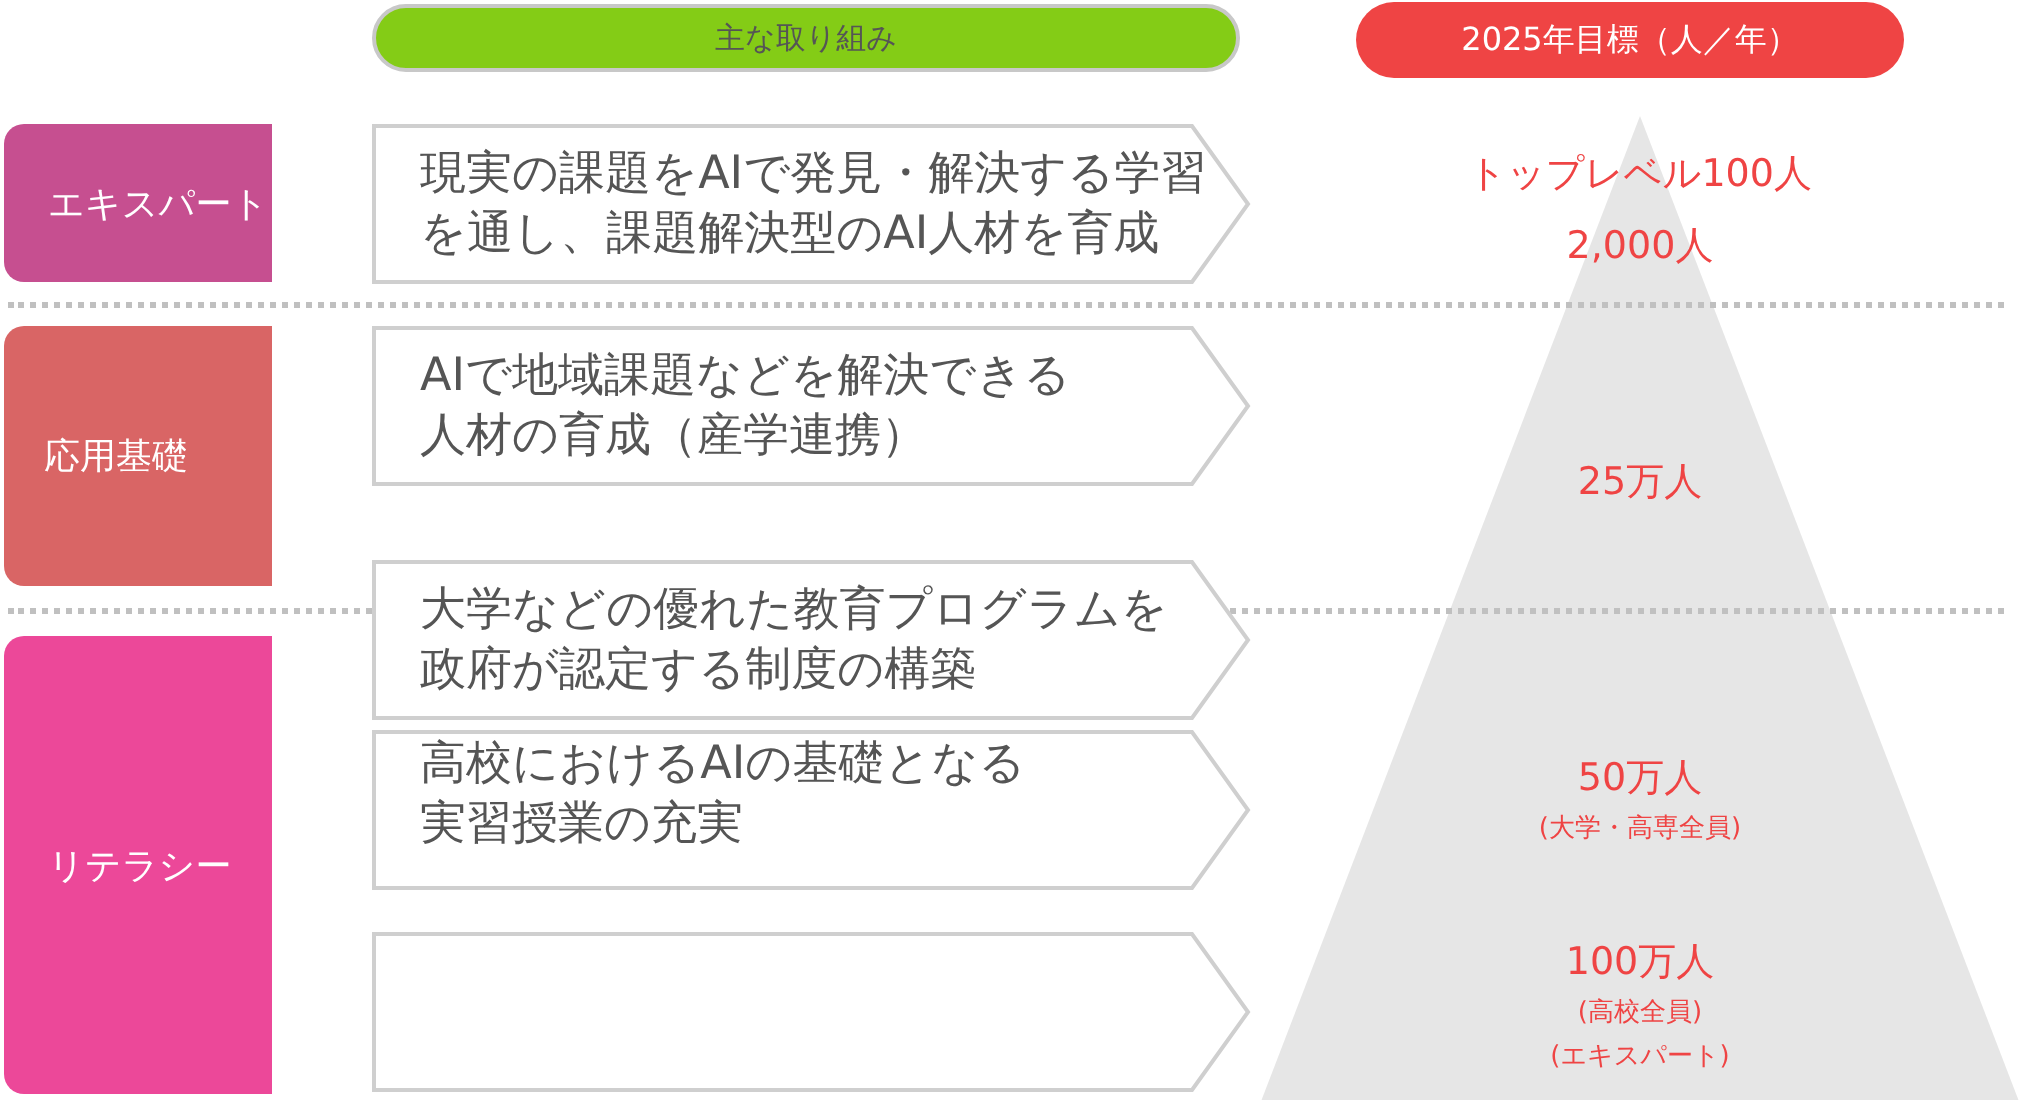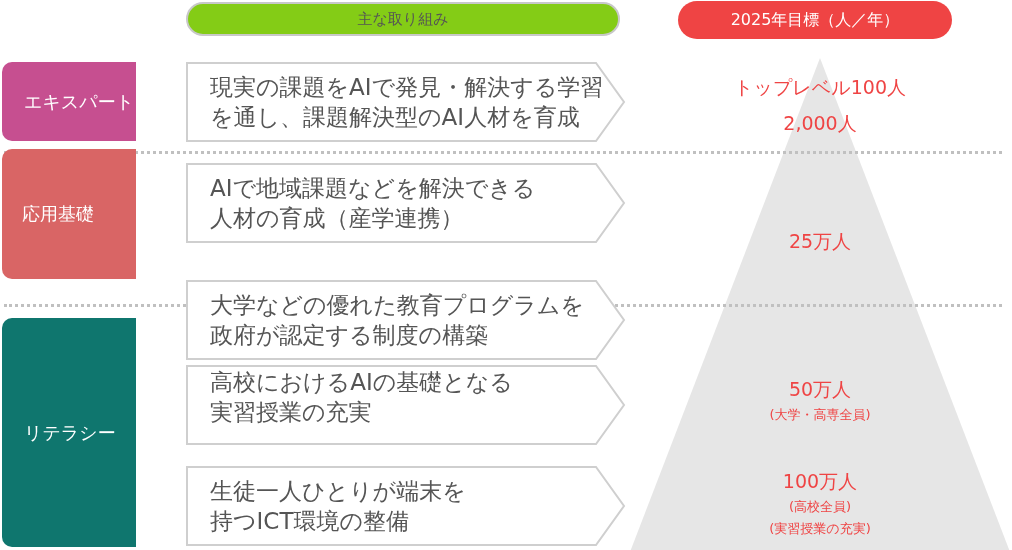--- a/index.html
+++ b/index.html
@@ -7,22 +7,22 @@
          font-family:"DejaVu Sans", "Liberation Sans", sans-serif; color:#555; }
   .pyramid { position:absolute; left:0; top:0; width:1012px; height:550px; z-index:0; }
   .hdr-left { position:absolute; left:186px; top:2px; width:434px; height:34px; box-sizing:border-box;
               border:2px solid #c8c8c8; border-radius:18px; text-align:center; line-height:30px;
               font-size:15px; color:#555; background:#84cc16; z-index:2; }
   .hdr-right { position:absolute; left:678px; top:1px; width:274px; height:38px; border-radius:19px;
                background:#ef4444; color:#fff; text-align:center; line-height:38px; font-size:16px; z-index:2; }
   .cat { position:absolute; left:2px; width:134px; border-radius:10px 0 0 10px; color:#fff;
          font-size:18px; display:flex; align-items:center; padding-left:22px; box-sizing:border-box; z-index:2; }
   .cat-expert { top:62px; height:79px; background:#c64f90; }
-  .cat-applied { top:149px; height:130px; background:#d96565;padding-left:20px; }
-  .cat-literacy { top:318px; height:229px; background:#0f766e; }
+  .cat-applied { top:163px; height:130px; background:#d96565;padding-left:20px; }
+  .cat-literacy { top:318px; height:229px; background:#ec4899; }
   .box { position:absolute; left:186px; width:440px; z-index:2; }
   .box svg { position:absolute; left:0; top:0; }
   .box .txt { position:absolute; left:24px; top:0; height:100%; display:flex; flex-direction:column;
               justify-content:center; font-size:23px; line-height:30px; color:#555; }
   .sep { position:absolute; left:4px; right:10px; height:0; border-top:3px dotted #c0c0c0; z-index:1; }
   .tgt { position:absolute; text-align:center; color:#ef4444; z-index:2; }
   .big { font-size:19px; line-height:30px; }
   .small { font-size:13px; line-height:22px; }
 </style>
 </head>
@@ -85,37 +85,33 @@
   <div class="txt">
       <span>高校におけるAIの基礎となる</span>
       <span>実習授業の充実</span>
     </div>
 </div>
 
 <div class="box" style="top:466px;height:80px;">
   <svg width="440" height="80">
       <polygon points="1,1 410,1 438,40 410,79 1,79" fill="#fff" stroke="#cfcfcf" stroke-width="2"></polygon>
     </svg>
-  <div class="txt">
-      <span>生徒一人ひとりが端末を</span>
-      <span>持つICT環境の整備</span>
-    </div>
 </div>
 
 <div class="tgt" style="left:700px;width:240px;top:72px;">
   <div class="big">トップレベル100人</div>
   <div class="big" style="margin-top:6px;">2,000人</div>
 </div>
 
 <div class="tgt" style="left:720px;width:200px;top:226px;">
   <div class="big">25万人</div>
 </div>
 
 <div class="tgt" style="left:720px;width:200px;top:374px;">
   <div class="big">50万人</div>
   <div class="small">(大学・高専全員)</div>
 </div>
 
 <div class="tgt" style="left:720px;width:200px;top:466px;">
   <div class="big">100万人</div>
   <div class="small">(高校全員)</div>
-  <div class="small">(実習授業の充実)</div>
+  <div class="small">(エキスパート)</div>
 </div>
 
 </body></html>

